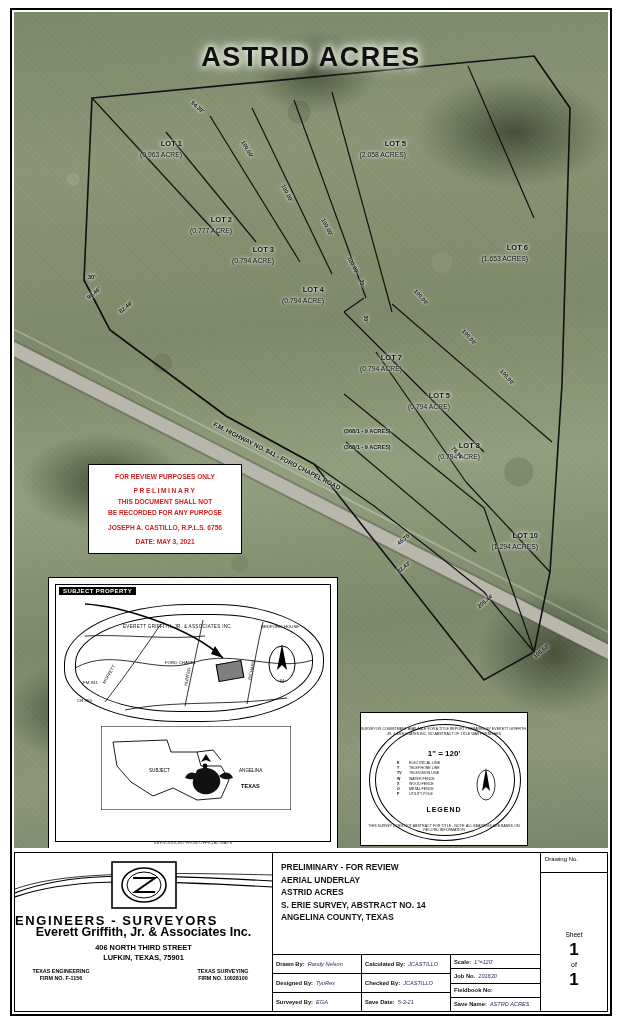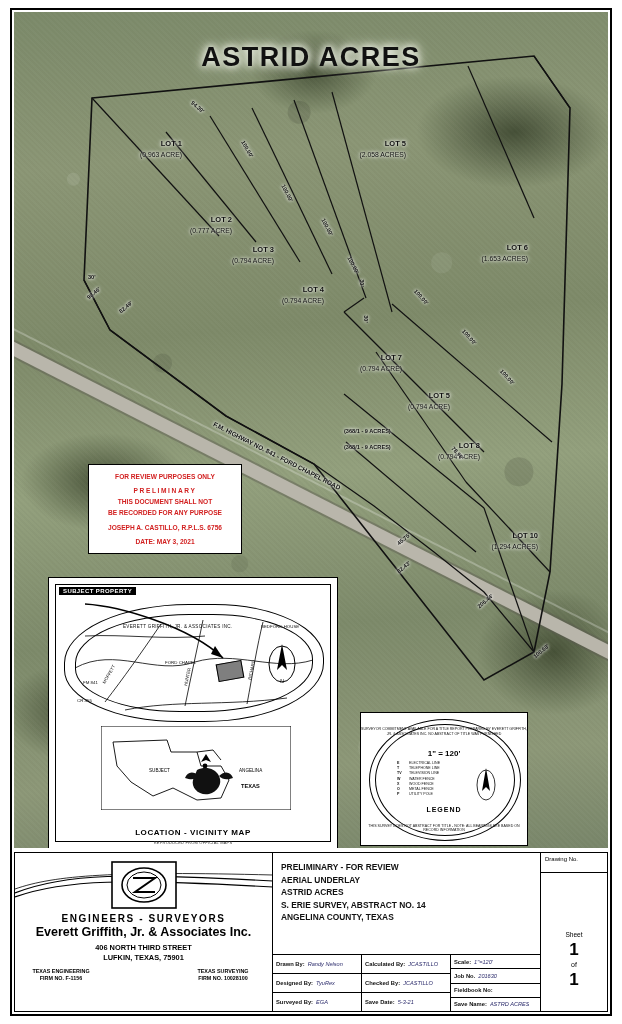--- a/index.html
+++ b/index.html
@@ -91,21 +91,21 @@
   .leg-items span{display:inline-block;width:12px;font-weight:bold;}
   .leg-title{position:absolute;left:0;right:0;bottom:32px;text-align:center;font-size:7px;font-weight:bold;letter-spacing:1px;}
   .leg-bottom{position:absolute;left:0;right:0;bottom:12px;text-align:center;font-size:3.6px;line-height:4.6px;color:#111;}
   .leg-north{position:absolute;left:112px;top:52px;width:26px;height:40px;}
 
   
   .titleblock{position:absolute;left:14px;top:852px;width:594px;height:160px;border:1.4px solid #000;box-sizing:border-box;display:flex;}
   .tb-firm{width:258px;border-right:1.4px solid #000;position:relative;box-sizing:border-box;}
   .tb-logo{position:absolute;left:50%;top:8px;transform:translateX(-50%);width:66px;height:48px;}
   .firm-swoosh{position:absolute;left:0;top:14px;width:258px;height:36px;}
-  .tb-firm .l1{position:absolute;left:0;right:0;top:60px;text-align:center;font-size:10px;font-weight:bold;letter-spacing:1.6px;}
+  .tb-firm .l1{position:absolute;left:0;right:0;top:60px;text-align:left;font-size:13px;font-weight:bold;letter-spacing:1.6px;}
   .tb-firm .l2{position:absolute;left:0;right:0;top:72px;text-align:center;font-size:12.5px;font-weight:bold;}
   .tb-firm .l3{position:absolute;left:0;right:0;top:90px;text-align:center;font-size:7.4px;font-weight:bold;}
   .tb-firm .l4{position:absolute;left:0;right:0;top:100px;text-align:center;font-size:7.4px;font-weight:bold;}
   .tb-firm .l5{position:absolute;left:0;right:0;top:117px;text-align:center;font-size:10px;font-weight:bold;}
   .tb-firm .fl{position:absolute;left:6px;top:115px;font-size:5.4px;font-weight:bold;line-height:7px;text-align:center;width:80px;}
   .tb-firm .fr{position:absolute;right:6px;top:115px;font-size:5.4px;font-weight:bold;line-height:7px;text-align:center;width:86px;}
 
   .tb-mid{width:268px;border-right:1.4px solid #000;position:relative;box-sizing:border-box;}
   .tb-desc{position:absolute;left:8px;top:8px;font-size:8.4px;line-height:12.6px;font-weight:bold;color:#111;}
   .tb-grid{position:absolute;left:0;right:0;bottom:0;height:56px;border-top:1.2px solid #000;display:grid;
@@ -292,21 +292,20 @@
         <text x="48" y="46" font-size="4.6" font-family="Liberation Sans, sans-serif">SUBJECT</text>
         <text x="138" y="46" font-size="4.6" font-family="Liberation Sans, sans-serif">ANGELINA</text>
         <text x="140" y="62" font-size="5.6" font-weight="bold" font-family="Liberation Sans, sans-serif">TEXAS</text>
         <g transform="translate(96,44)">
           <path d="M0 0 c8 -4 18 -2 22 6 c4 8 -2 16 -10 18 c-10 2 -18 -6 -16 -14 z" fill="#111"></path>
           <path d="M2 6 c-6 -6 -12 -4 -14 2 c6 2 10 2 14 -2z" fill="#111"></path>
           <path d="M22 6 c6 -6 12 -4 14 2 c-6 2 -10 2 -14 -2z" fill="#111"></path>
         </g>
       </svg>
 
-      <div class="vic-caption">LOCATION - VICINITY MAP</div>
       <div class="vic-caption-sub">REPRODUCED FROM OFFICIAL MAPS</div>
     </div>
 
     <div class="legendbox">
       <div class="leg-oval"></div>
       <div class="leg-oval2"></div>
       <div class="leg-top">SURVEYOR COMMITMENT AVAILABLE FOR A TITLE REPORT PREPARED BY EVERETT GRIFFITH, JR. &amp; ASSOCIATES INC. NO ABSTRACT OF TITLE WAS FURNISHED</div>
       <div class="leg-scale">1" = 120'</div>
 
       <div class="leg-items">

